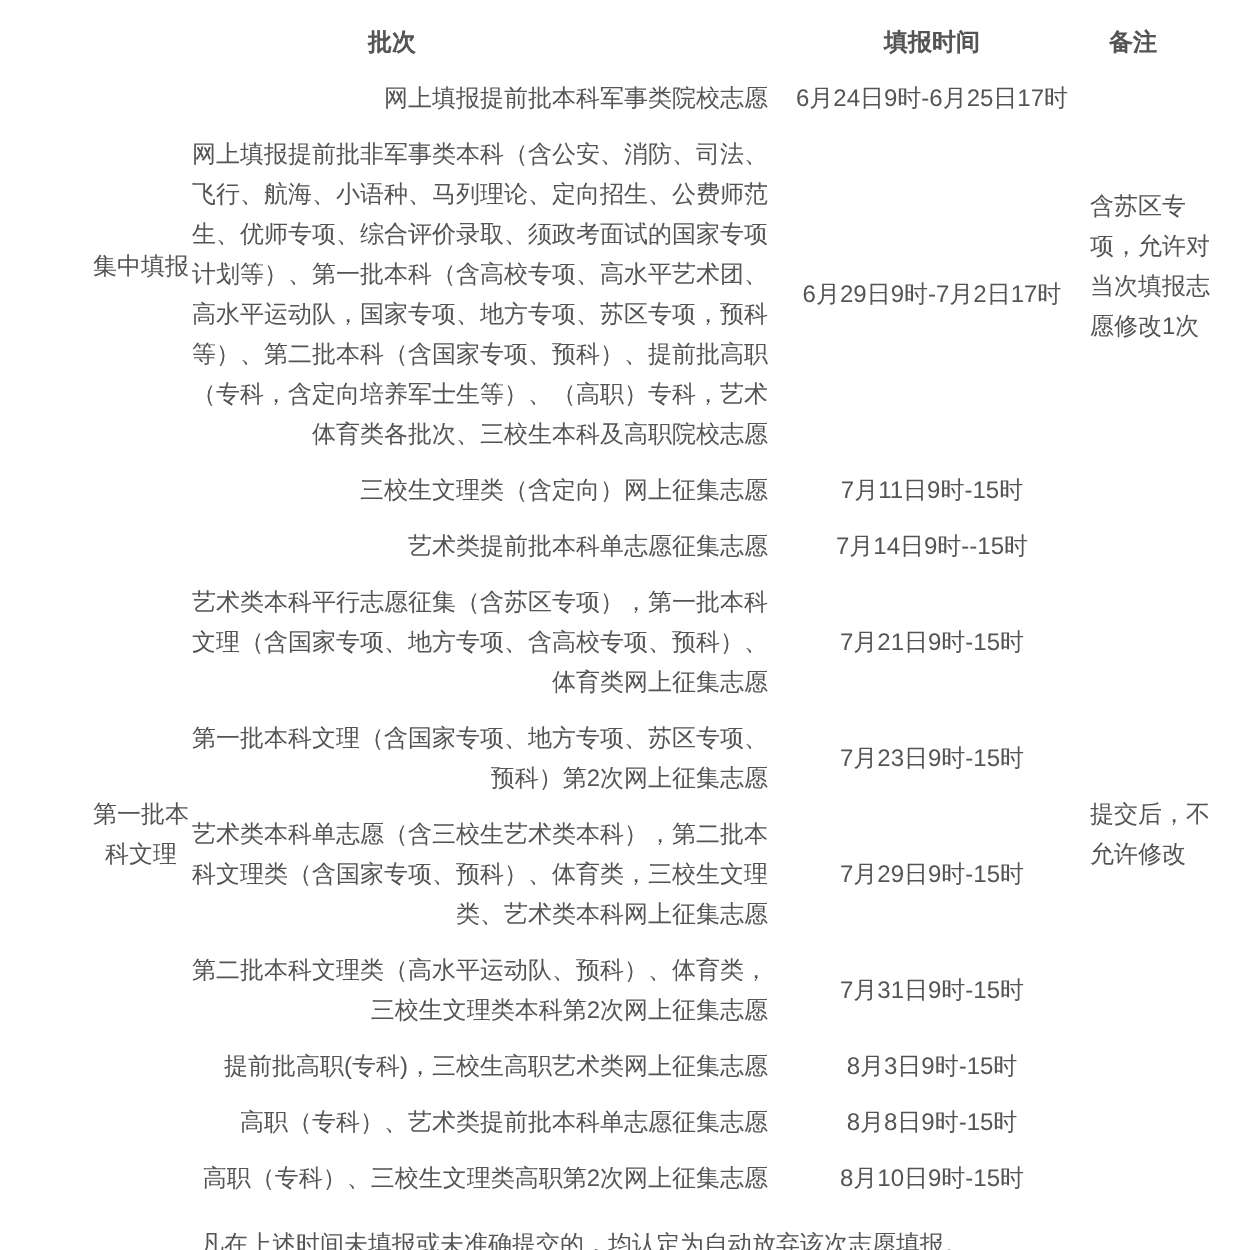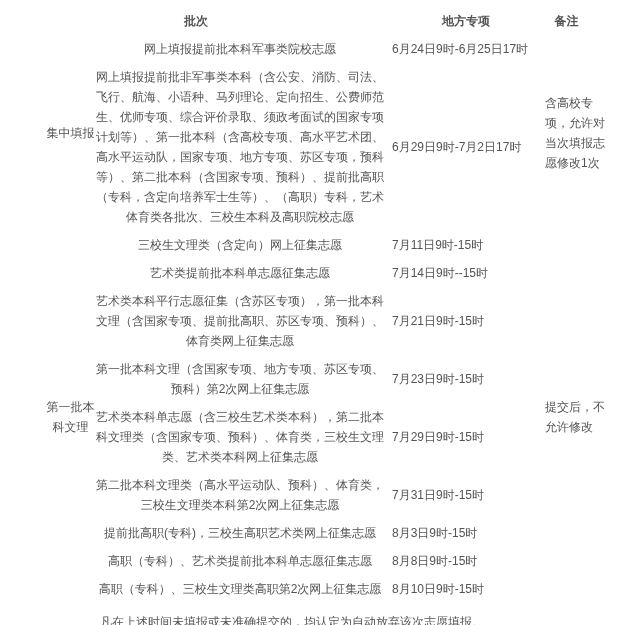--- a/index.html
+++ b/index.html
@@ -34,25 +34,25 @@
     font-weight: bold;
   }
   thead th.th-remark {
     padding-right: 24px;
   }
   td.group {
     text-align: center;
     padding-left: 45px; 
   }
   td.batch {
-    text-align: center;
+    text-align: right;
     padding-right: 8px;
   }
   td.time {
-    text-align: left;
+    text-align: center;
     margin-top: 44px;
   }
   td.remark {
     text-align: left;
     padding-left: 5px;
     padding-right: 12px; 
   }
   tfoot td.footer-note {
     text-align: left;
     padding-left: 100px;
@@ -67,49 +67,49 @@
 <table class="schedule">
   <colgroup>
     <col style="width:96px">
     <col style="width:296px">
     <col style="width:148px">
     <col style="width:77px">
   </colgroup>
   <thead>
     <tr>
       <th colspan="2" class="th-batch">批次</th>
-      <th class="th-time">地方专项</th>
+      <th class="th-time">填报时间</th>
       <th class="th-remark">备注</th>
     </tr>
   </thead>
   <tbody>
 
     <tr>
       <td class="group" rowspan="2">集中填报</td>
       <td class="batch">网上填报提前批本科军事类院校志愿</td>
       <td class="time">6月24日9时-6月25日17时</td>
-      <td class="remark" rowspan="2">含高校专项，允许对当次填报志愿修改1次</td>
+      <td class="remark" rowspan="2">含苏区专项，允许对当次填报志愿修改1次</td>
     </tr>
     <tr>
       <td class="batch">网上填报提前批非军事类本科（含公安、消防、司法、飞行、航海、小语种、马列理论、定向招生、公费师范生、优师专项、综合评价录取、须政考面试的国家专项计划等）、第一批本科（含高校专项、高水平艺术团、高水平运动队，国家专项、地方专项、苏区专项，预科等）、第二批本科（含国家专项、预科）、提前批高职（专科，含定向培养军士生等）、（高职）专科，艺术体育类各批次、三校生本科及高职院校志愿</td>
       <td class="time">6月29日9时-7月2日17时</td>
     </tr>
 
     <tr>
       <td class="group" rowspan="9">第一批本科文理</td>
       <td class="batch">三校生文理类（含定向）网上征集志愿</td>
       <td class="time">7月11日9时-15时</td>
       <td class="remark" rowspan="9">提交后，不允许修改</td>
     </tr>
     <tr>
       <td class="batch">艺术类提前批本科单志愿征集志愿</td>
       <td class="time">7月14日9时--15时</td>
     </tr>
     <tr>
-      <td class="batch">艺术类本科平行志愿征集（含苏区专项），第一批本科文理（含国家专项、提前批高职、苏区专项、预科）、体育类网上征集志愿</td>
+      <td class="batch">艺术类本科平行志愿征集（含苏区专项），第一批本科文理（含国家专项、地方专项、含高校专项、预科）、体育类网上征集志愿</td>
       <td class="time">7月21日9时-15时</td>
     </tr>
     <tr>
       <td class="batch">第一批本科文理（含国家专项、地方专项、苏区专项、预科）第2次网上征集志愿</td>
       <td class="time">7月23日9时-15时</td>
     </tr>
     <tr>
       <td class="batch">艺术类本科单志愿（含三校生艺术类本科），第二批本科文理类（含国家专项、预科）、体育类，三校生文理类、艺术类本科网上征集志愿</td>
       <td class="time">7月29日9时-15时</td>
     </tr>

